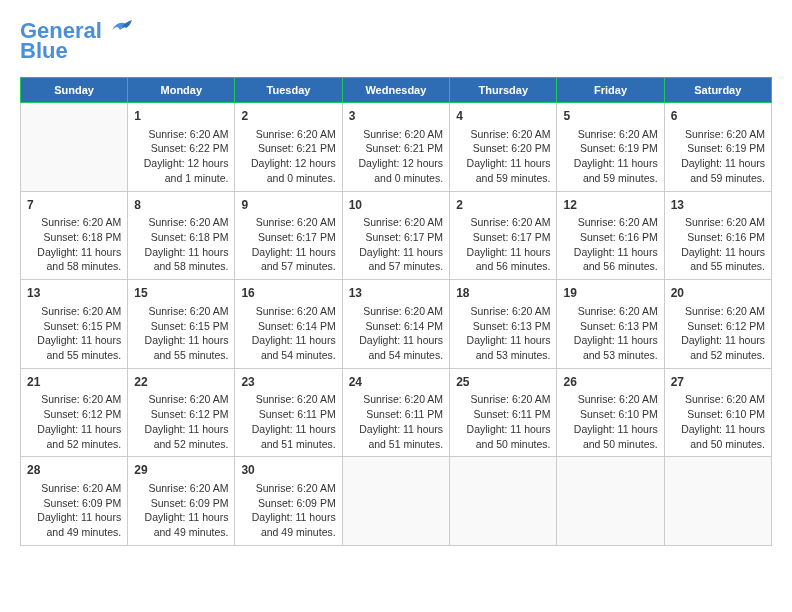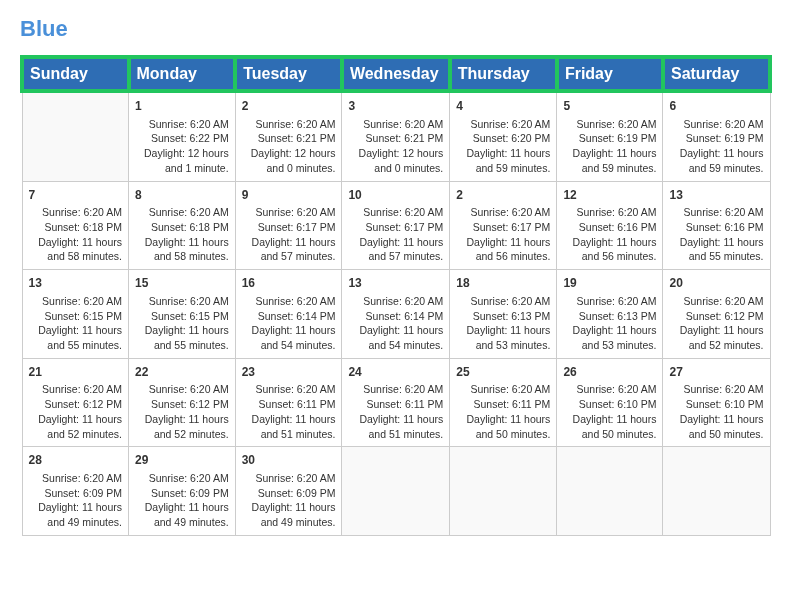--- a/index.html
+++ b/index.html
@@ -44,25 +44,25 @@
       color: #555;
     }
     .calendar {
       width: 100%;
       border-collapse: collapse;
       font-size: 11px;
     }
     .calendar thead tr th {
       background-color: #2e6db4;
       color: #fff;
-      text-align: left;
+      text-align: center;
       padding: 6px 6px;
-      font-size: 16px;
-      font-weight: bold;
-      border: 4px solid #22c55e;
+      font-size: 11px;
+      font-weight: bold;
+      border: 1px solid #22c55e;
     }
     .calendar tbody tr td {
       vertical-align: top;
       padding: 5px 6px;
       border: 1px solid #ccc;
       width: 108px;
       min-height: 80px;
       background: #fff;
       color: #333;
       line-height: 1.4;
@@ -80,20 +80,30 @@
       font-size: 10.5px;
       color: #333;
       text-align: right;
     }
   </style>
 </head>
 <body>
 
 <div class="header">
   <div class="logo">
+    <div style="display:flex;align-items:center;">
+      <span class="logo-text">
+        <span>General</span>
+      </span>
+
+      <svg width="32" height="22" viewBox="0 0 32 22" style="margin-left:2px;margin-top:-8px;">
+        <path d="M8 14 Q14 4 22 8 Q18 10 16 14 Q14 8 8 14Z" fill="#4a90d9"></path>
+        <path d="M16 14 Q20 6 28 4 Q26 10 22 12 Q20 10 16 14Z" fill="#2e6db4"></path>
+      </svg>
+    </div>
     <div style="display:flex;align-items:flex-start;margin-top:-2px;">
       <span class="logo-text" style="font-size:22px;font-weight:bold;color:#4a90d9;">Blue</span>
     </div>
   </div>
   <div class="title-block">
     <h1></h1>
     <h2></h2>
   </div>
 </div>
 

